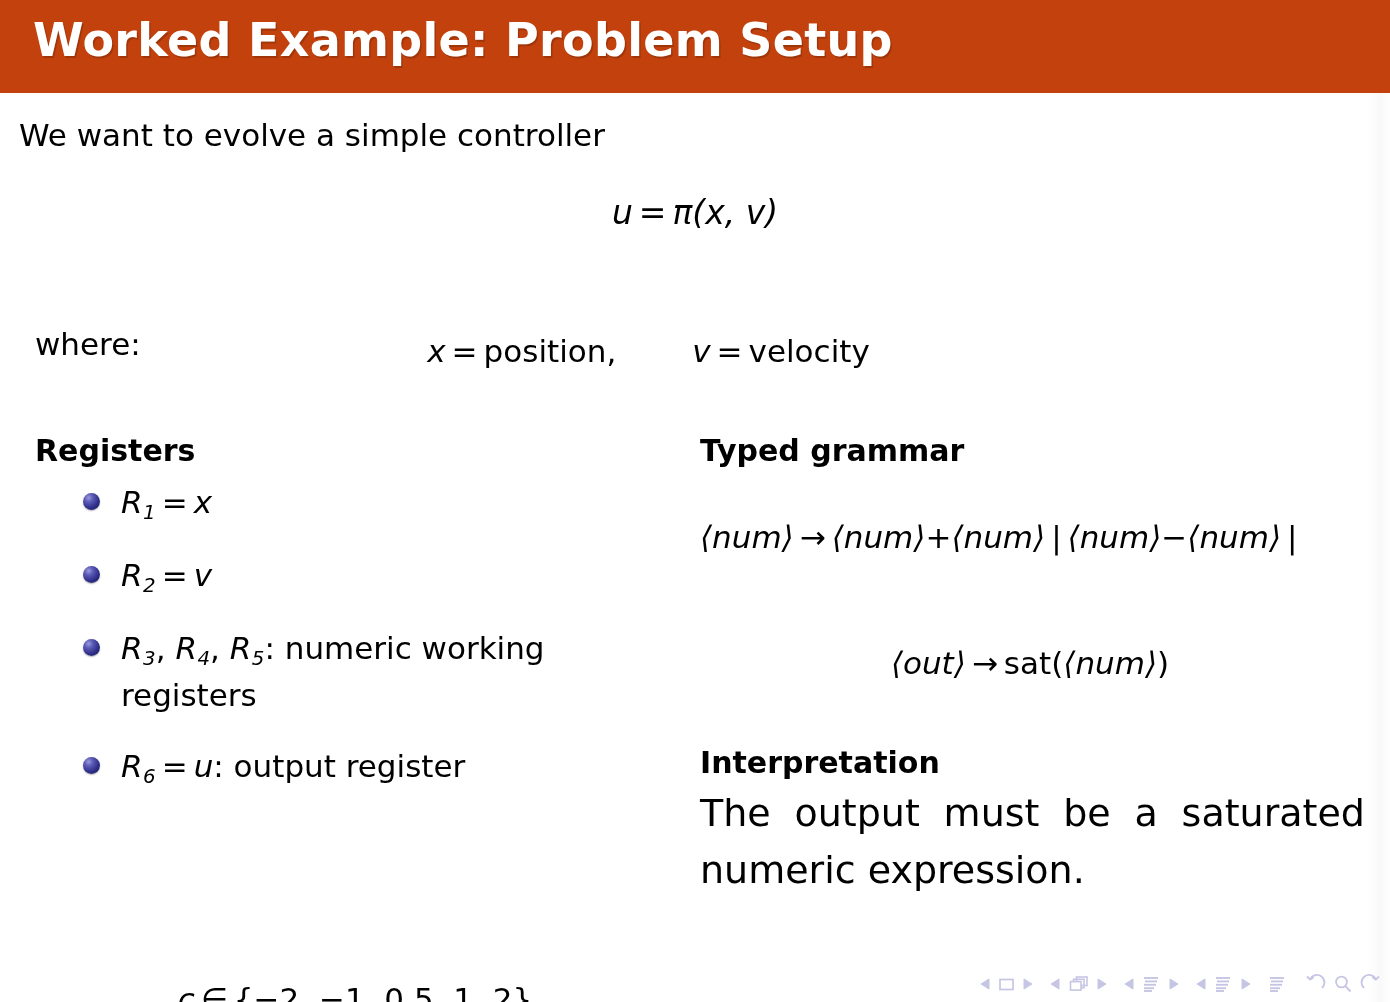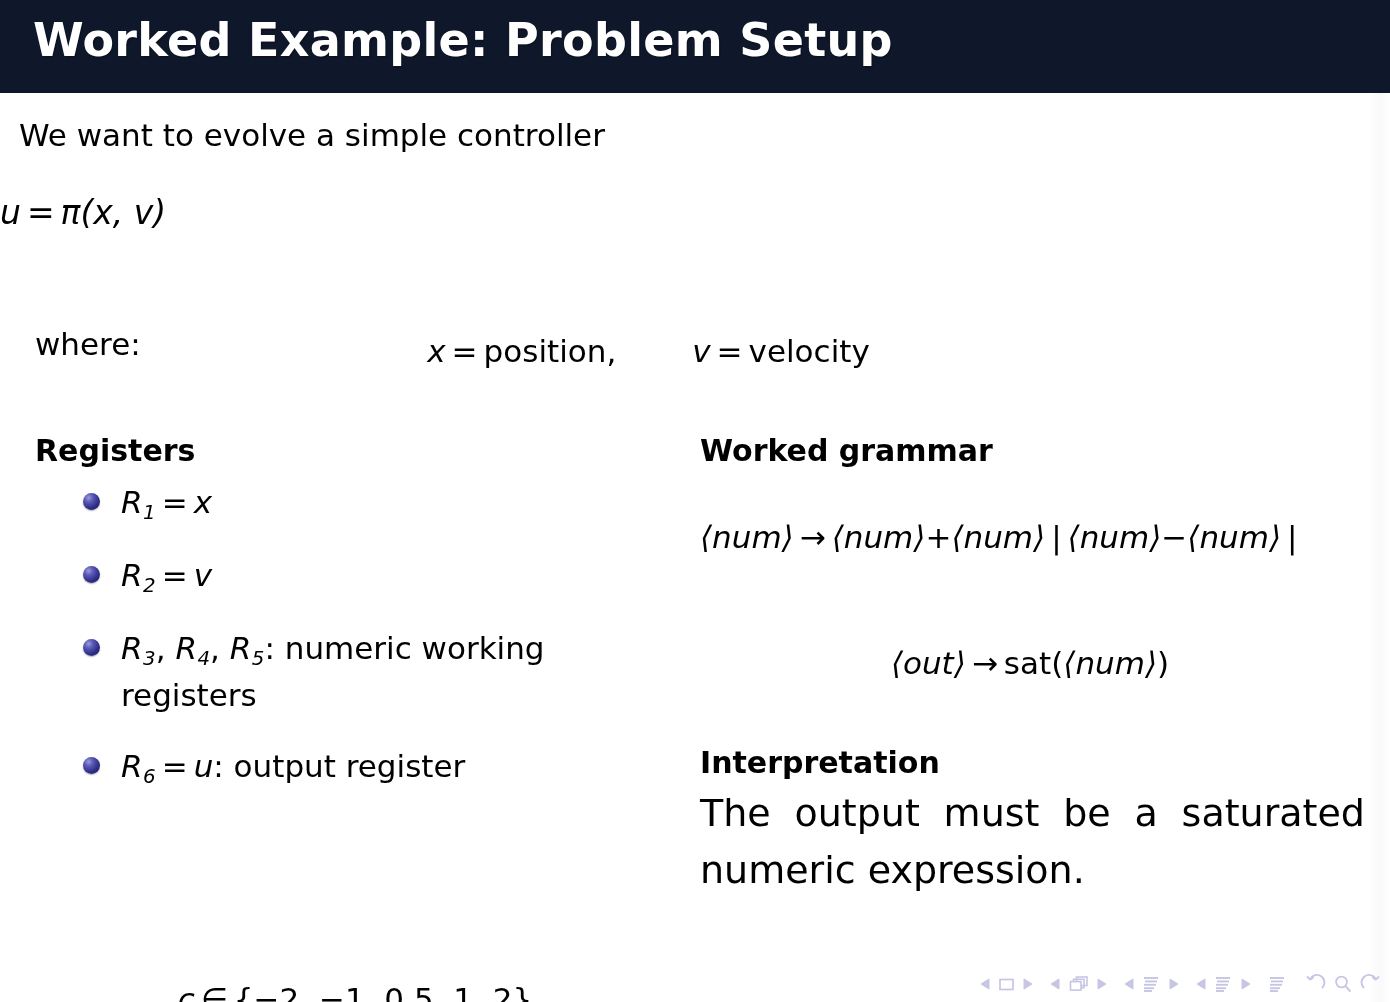--- a/index.html
+++ b/index.html
@@ -15,21 +15,21 @@
     overflow: hidden;
     position: relative;
   }
 
   
   .titlebar {
     position: absolute;
     left: 0; top: 0;
     width: 1390px;
     height: 93px;
-    background: #0f172a;
+    background: #c2410c;
     box-sizing: border-box;
   }
   .titlebar .title-text {
     position: absolute;
     left: 33px;
     top: 13px;
     font-size: 46px;
     font-weight: bold;
     color: #ffffff;
     letter-spacing: 0.3px;
@@ -64,20 +64,21 @@
     left: 19px;
     top: 24px;
     font-size: 31px;
     white-space: nowrap;
   }
   .eq-main {
     position: absolute;
     left: 0;
     top: 100px;
     width: 1390px;
+    text-align: center;
     font-size: 33px;
   }
   .where-line {
     position: absolute;
     left: 35px;
     top: 197px;
     font-size: 31px;
     white-space: nowrap;
     margin-top: 36px;
   }
@@ -281,21 +282,21 @@
 
 
     <div class="allowed-eq">
       <span class="mi">c</span><span class="mop">∈</span><span class="upr">{−2, −1, 0.5, 1, 2}</span>
     </div>
 
   </div>
 
   <div class="col-right">
 
-    <div class="blockhead">Worked grammar</div>
+    <div class="blockhead">Typed grammar</div>
 
     <div class="grammar-line"><span class="mi">⟨</span><span class="mi">num</span><span class="mi">⟩</span><span class="mop">→</span><span class="mi">⟨</span><span class="mi">num</span><span class="mi">⟩</span><span class="upr">+</span><span class="mi">⟨</span><span class="mi">num</span><span class="mi">⟩</span><span class="mop">|</span><span class="mi">⟨</span><span class="mi">num</span><span class="mi">⟩</span><span class="upr">−</span><span class="mi">⟨</span><span class="mi">num</span><span class="mi">⟩</span><span class="mop">|</span></div>
 
     <div class="out-line"><span class="mi">⟨</span><span class="mi">out</span><span class="mi">⟩</span><span class="mop">→</span><span class="upr">sat</span><span class="upr">(</span><span class="mi">⟨</span><span class="mi">num</span><span class="mi">⟩</span><span class="upr">)</span></div>
 
     <div class="interp-head">Interpretation</div>
     <div class="interp-body">The output must be a saturated numeric expression.</div>
 
   </div>
 

